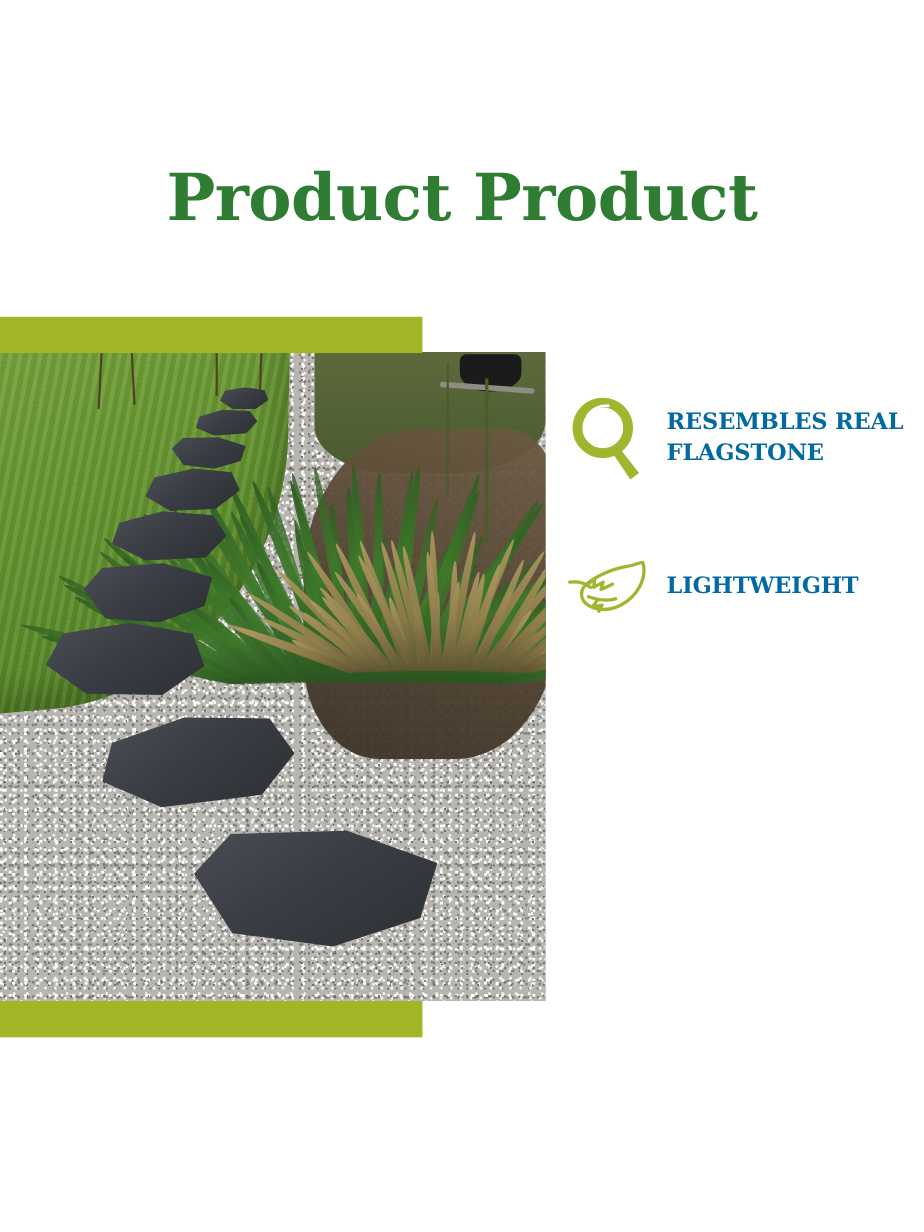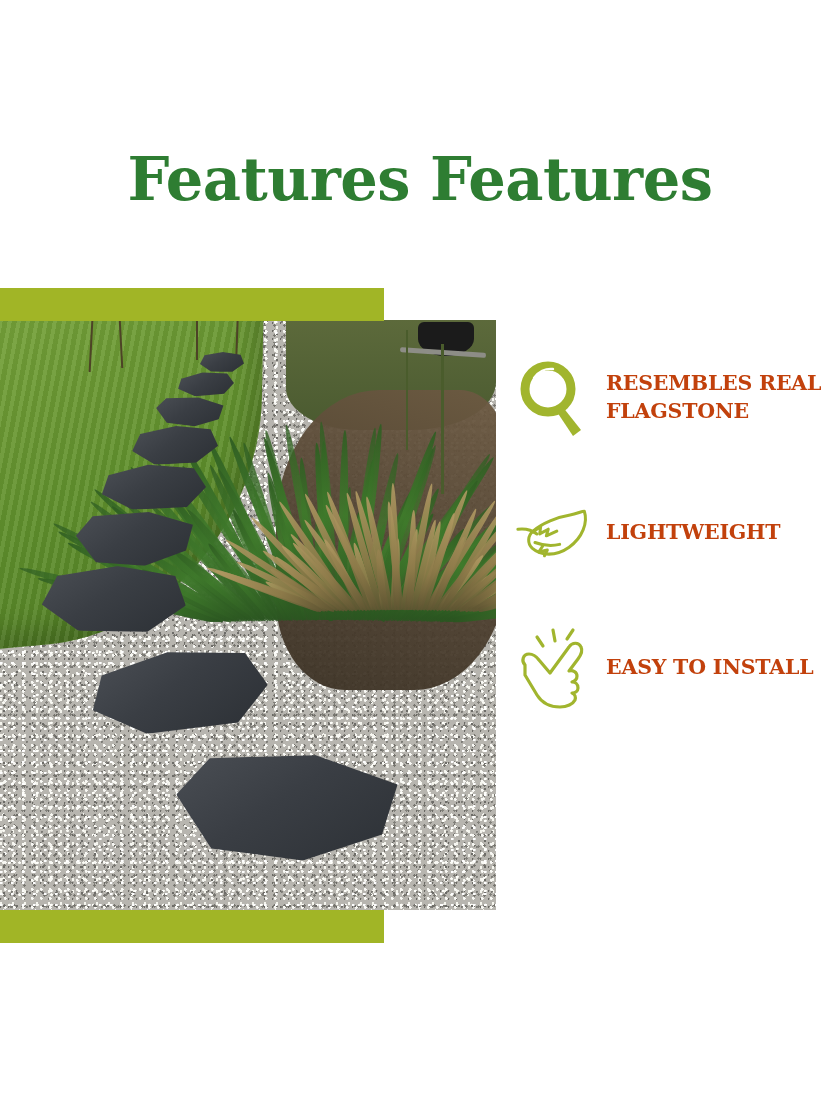--- a/index.html
+++ b/index.html
@@ -218,28 +218,28 @@
     display: flex;
     align-items: center;
     justify-content: center;
   }
   .feature-label {
     font-family: "DejaVu Serif", "Liberation Serif", serif;
     font-weight: bold;
     font-size: 20.5px;
     line-height: 1.36;
     letter-spacing: -0.2px;
-    color: #c2410c;
+    color: #0369a1;
     text-transform: uppercase;
   }
 </style>
 </head>
 <body>
 
-<div class="page-title">Features Features</div>
+<div class="page-title">Product Product</div>
 
 <div class="photo-block">
 
   <div class="accent-bar top"></div>
   <div class="accent-bar bottom"></div>
 
   <div class="photo">
     <div class="gravel"></div>
     <div class="lawn"></div>
     <div class="soil2"></div>
@@ -435,30 +435,14 @@
                  C27 21 44 14 57 12 C64 11 69 8 72 8 Z"></path>
         <path d="M2 27 C10 26 17 28 22 32"></path>
         <path d="M18 30 L26 24 L25 32 L34 27 L32 34 L43 29"></path>
         <path d="M20 41 C28 44 38 45 46 43"></path>
         <path d="M28 45 L24 51 L33 49 L30 55"></path>
       </svg>
     </div>
     <div class="feature-label">LIGHTWEIGHT</div>
   </div>
 
-  <div class="feature">
-    <div class="feature-icon">
-      <svg width="72" height="82" viewBox="0 0 72 82" fill="none" stroke="#A1B52E" stroke-width="3.2" stroke-linecap="round" stroke-linejoin="round">
-        <path d="M8 38 C4 34 6 27 12 27 C16 27 19 29 22 33 L33 46
-                 L52 20 C55 15 62 15 64 20 C66 24 64 28 61 32 L52 44
-                 C56 43 60 45 60 49 C60 52 58 54 55 55
-                 C58 55 61 57 61 61 C61 64 58 66 55 66
-                 C58 67 59 70 58 73 C56 77 50 80 43 80
-                 C33 80 25 76 20 68 L8 48 Z"></path>
-        <path d="M38 14 L36 3"></path>
-        <path d="M26 19 L20 10"></path>
-        <path d="M50 12 L56 3"></path>
-      </svg>
-    </div>
-    <div class="feature-label">EASY TO INSTALL</div>
-  </div>
 
 </div>
 
 </body></html>

